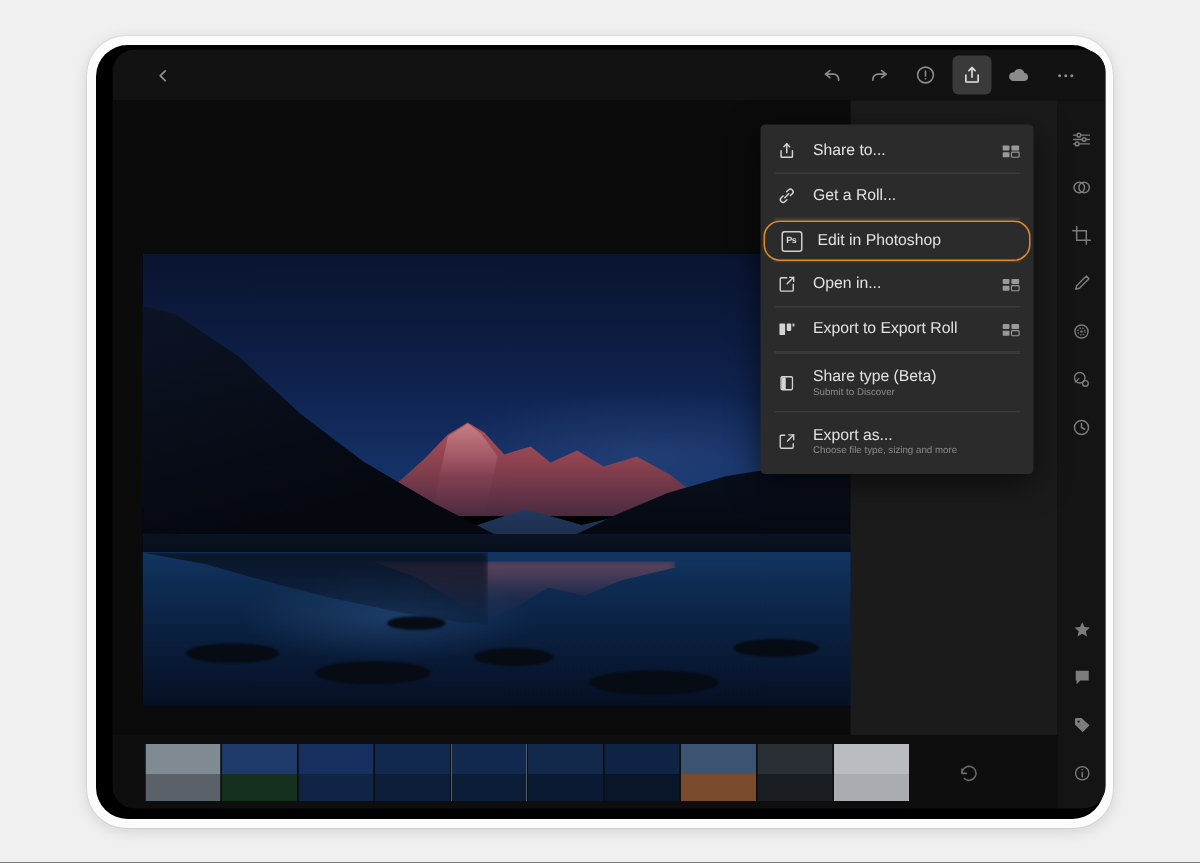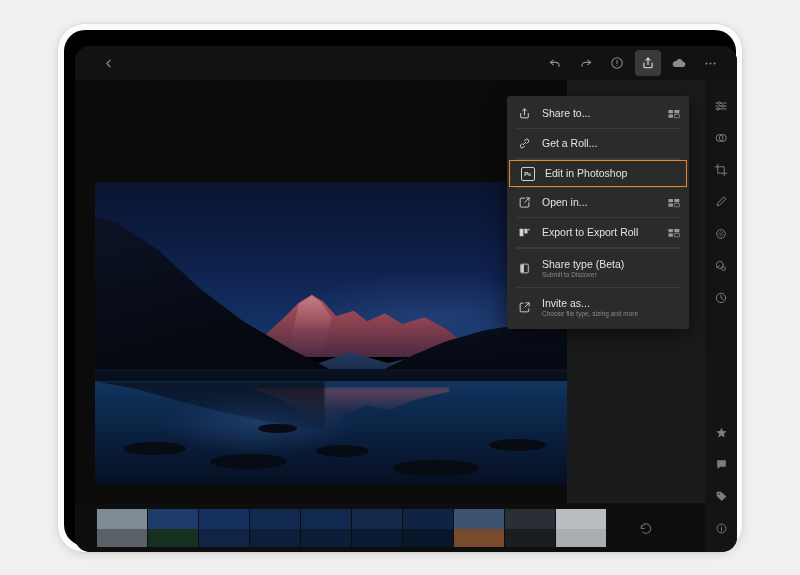--- a/index.html
+++ b/index.html
@@ -22,21 +22,21 @@
   }
   #tablet-bezel {
     position: absolute;
     left: 6px; top: 6px;
     width: 672px; height: 516px;
     background: #000;
     border-radius: 21px;
   }
   #app-screen {
     position: absolute;
-    left: 11px; top: 16px;
+    left: 11px; top: 3px;
     width: 662px; height: 506px;
     background: #0b0b0b;
     border-radius: 15px;
     overflow: hidden;
   }
 
   
   #top-toolbar {
     position: absolute; left: 0; top: 0;
     width: 100%; height: 34px;
@@ -219,21 +219,21 @@
   .mi-label { font-size: 10.5px; color: #e2e2e2; line-height: 1.15; }
   .mi-sub { font-size: 6.5px; color: #8a8a8a; line-height: 1.2; margin-top: 1px; }
   .mi-short {
     margin-left: auto; width: 13px; height: 11px;
     display:flex; align-items:center; justify-content:center;
     color: #9a9a9a;
   }
   .menu-sep { height: 1px; background: #3b3b3b; margin: 0 9px; }
   #menu-item-edit-photoshop {
     border: 1.8px solid #e08b26;
-    border-radius: 0;
+    border-radius: 11px;
     margin: 0 2px;
     height: 27px;
   }
   .ps-badge {
     width: 14px; height: 14px;
     border: 1px solid #cfcfcf; border-radius: 2px;
     display:flex; align-items:center; justify-content:center;
     font-size: 6px; color: #dcdcdc; font-weight: bold;
     letter-spacing: -0.3px;
   }
@@ -585,21 +585,21 @@
 
         <div class="menu-item tall">
           <span class="mi-icon">
             <svg width="13" height="13" viewBox="0 0 24 24" fill="none" stroke="currentColor" stroke-width="1.7" stroke-linecap="round" stroke-linejoin="round">
               <path d="M9.5 4H5.5A1.5 1.5 0 0 0 4 5.5v13A1.5 1.5 0 0 0 5.5 20h13a1.5 1.5 0 0 0 1.5-1.5v-4"></path>
               <polyline points="14.5 3.5 20.5 3.5 20.5 9.5"></polyline>
               <line x1="20.5" y1="3.5" x2="13" y2="11"></line>
             </svg>
           </span>
           <span class="mi-text">
-            <span class="mi-label">Invite as...</span>
+            <span class="mi-label">Export as...</span>
             <span class="mi-sub">Choose file type, sizing and more</span>
           </span>
         </div>
 
       </div>
 
     </div>
   </div>
 </div>
 

